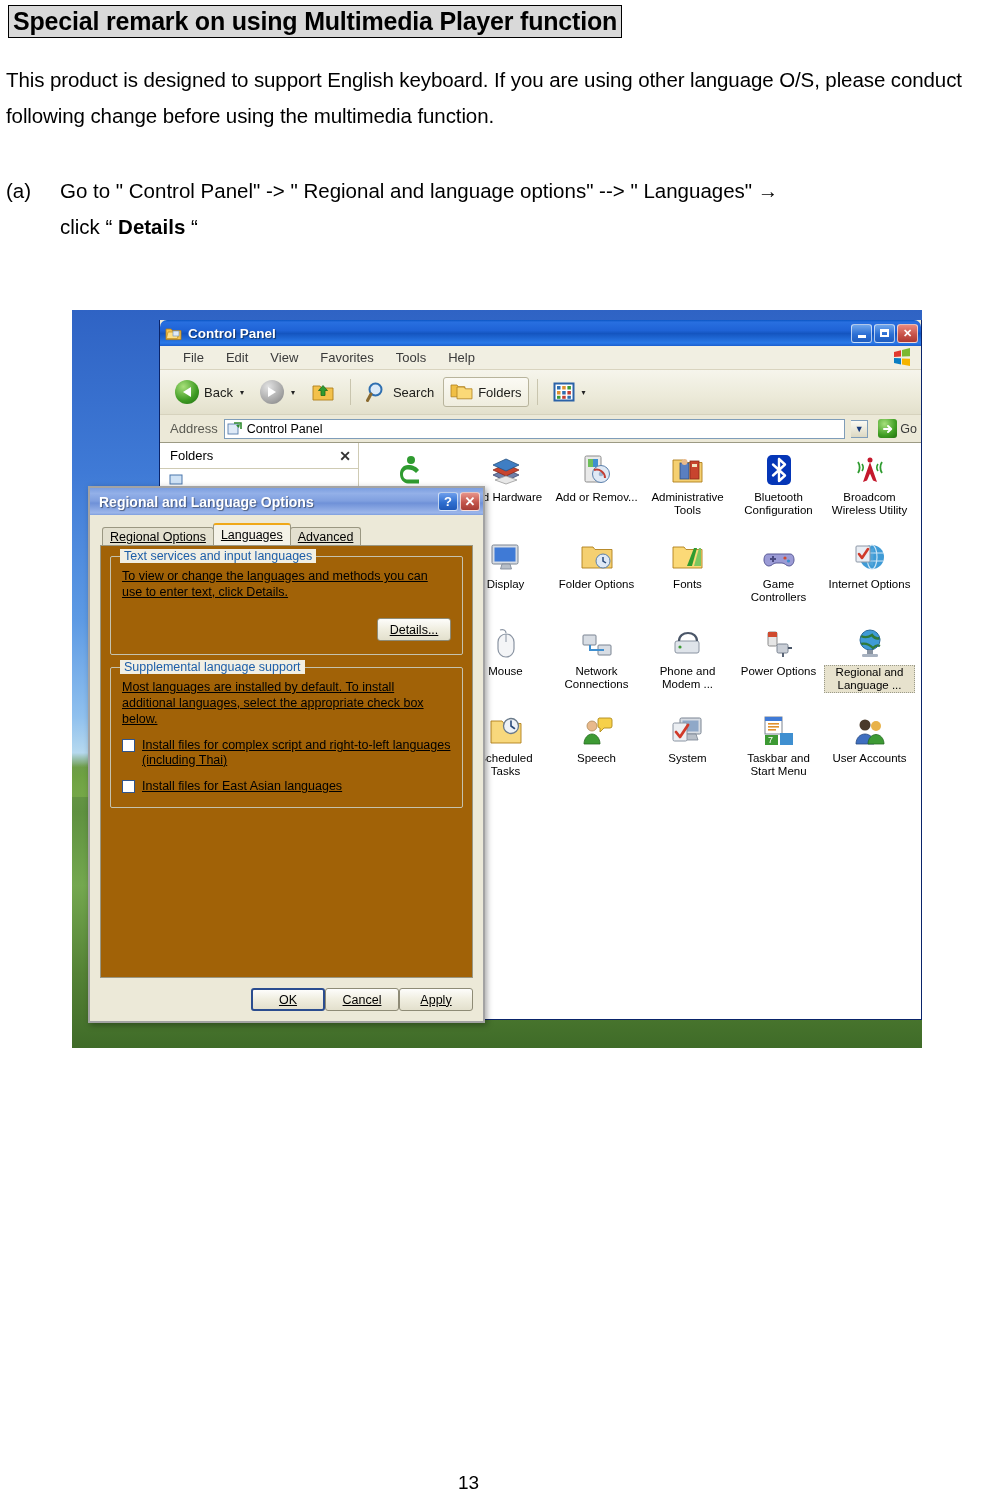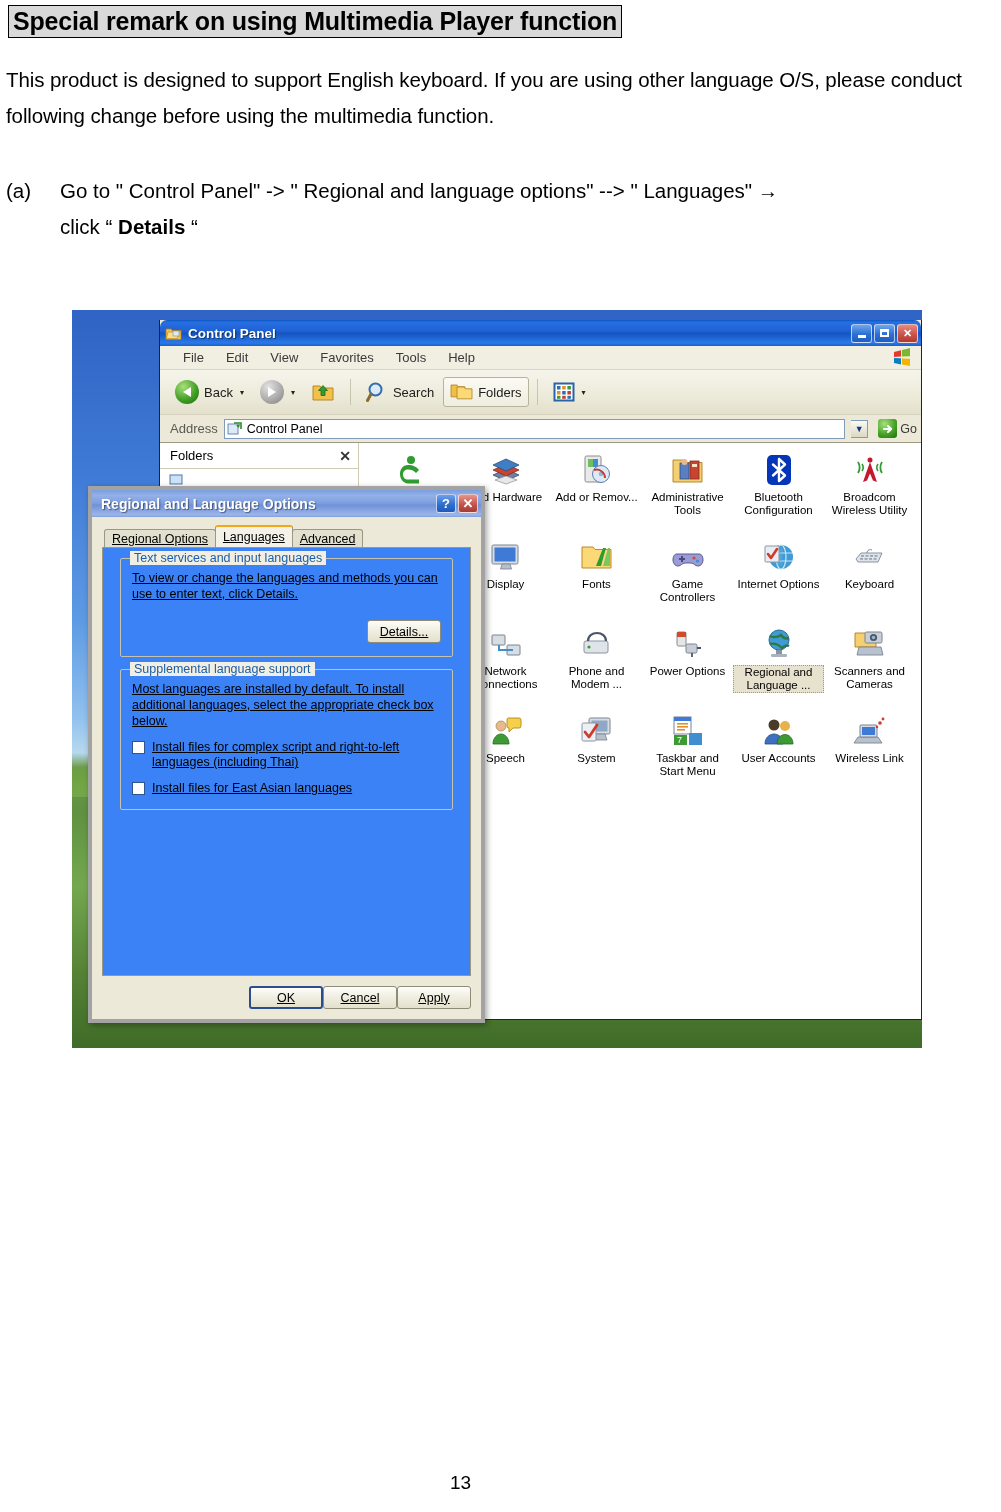--- a/index.html
+++ b/index.html
@@ -56,21 +56,21 @@
   }
   .list-body {
     margin-left: 54px;
     display: block;
   }
   .list-line2 { display: block; }
   .bold { font-weight: bold; }
 
   .page-number {
     position: absolute;
-    left: 2px;
+    left: 10px;
     top: 1472px;
     width: 917px;
     text-align: center;
     font-size: 19px;
   }
 
   
   .shot {
     position: absolute;
     left: 72px;
@@ -346,21 +346,21 @@
   }
 
   
   .dialog {
     position: absolute;
     left: 16px;
     top: 176px;
     width: 397px;
     height: 537px;
     background: #ece9d8;
-    border: 4px solid #a3a3a3;
+    border: 2px solid #a3a3a3;
     box-sizing: border-box;
     display: flex;
     flex-direction: column;
     box-shadow: 2px 2px 6px rgba(0,0,0,0.35);
   }
   .dlg-titlebar {
     height: 27px;
     background: linear-gradient(to bottom, #7b9ee0 0%, #93b0e8 20%, #7f9fdf 48%, #6f91d8 56%, #9cb6ea 92%, #7e9ede 100%);
     display: flex;
     align-items: center;
@@ -420,22 +420,22 @@
     border-top: 2px solid #f0a818;
     height: 22px;
     line-height: 16px;
     padding-top: 2px;
     z-index: 2;
     position: relative;
   }
   .tab-panel {
     flex: 1;
     border: 1px solid #9a9782;
-    background: #3b82f6;
-    padding: 10px 17px;
+    background: #a16207;
+    padding: 10px 9px;
     box-sizing: border-box;
     display: flex;
     flex-direction: column;
     gap: 12px;
   }
   .groupbox {
     border: 1px solid #c5c2ad;
     border-radius: 2px;
     padding: 11px 11px 13px 11px;
     position: relative;
@@ -722,20 +722,28 @@
 
         <div class="cp-icon">
           <svg class="cp-glyph" viewBox="0 0 34 34">
             <rect x="3" y="5" width="26" height="19" rx="1.5" fill="#d8dde4" stroke="#7a8492" stroke-width="1"></rect>
             <rect x="5.5" y="7.5" width="21" height="14" fill="#3f7ad6"></rect>
             <path d="M13 24h8l1.5 5h-11z" fill="#b8bfc8" stroke="#7a8492" stroke-width="0.8"></path>
           </svg>
           <div class="cp-label">Display</div>
         </div>
 
+        <div class="cp-icon">
+          <svg class="cp-glyph" viewBox="0 0 34 34">
+            <path d="M2 7h11l2 2.5h17V28H2z" fill="#f5d071" stroke="#b0801c" stroke-width="0.9"></path>
+            <circle cx="23" cy="21" r="7" fill="#dfe9f5" stroke="#5a7fab" stroke-width="1"></circle>
+            <path d="M23 17v4l3 2" fill="none" stroke="#2a4a7a" stroke-width="1.5"></path>
+          </svg>
+          <div class="cp-label">Folder Options</div>
+        </div>
 
         <div class="cp-icon">
           <svg class="cp-glyph" viewBox="0 0 34 34">
             <path d="M2 7h11l2 2.5h16V28H2z" fill="#fbd977" stroke="#b0801c" stroke-width="0.9"></path>
             <path d="M16 26l7-18h3l-5 18z" fill="#2f9b30"></path>
             <path d="M23 26l5-18h2v18z" fill="#7cc75f"></path>
           </svg>
           <div class="cp-label">Fonts</div>
         </div>
 

